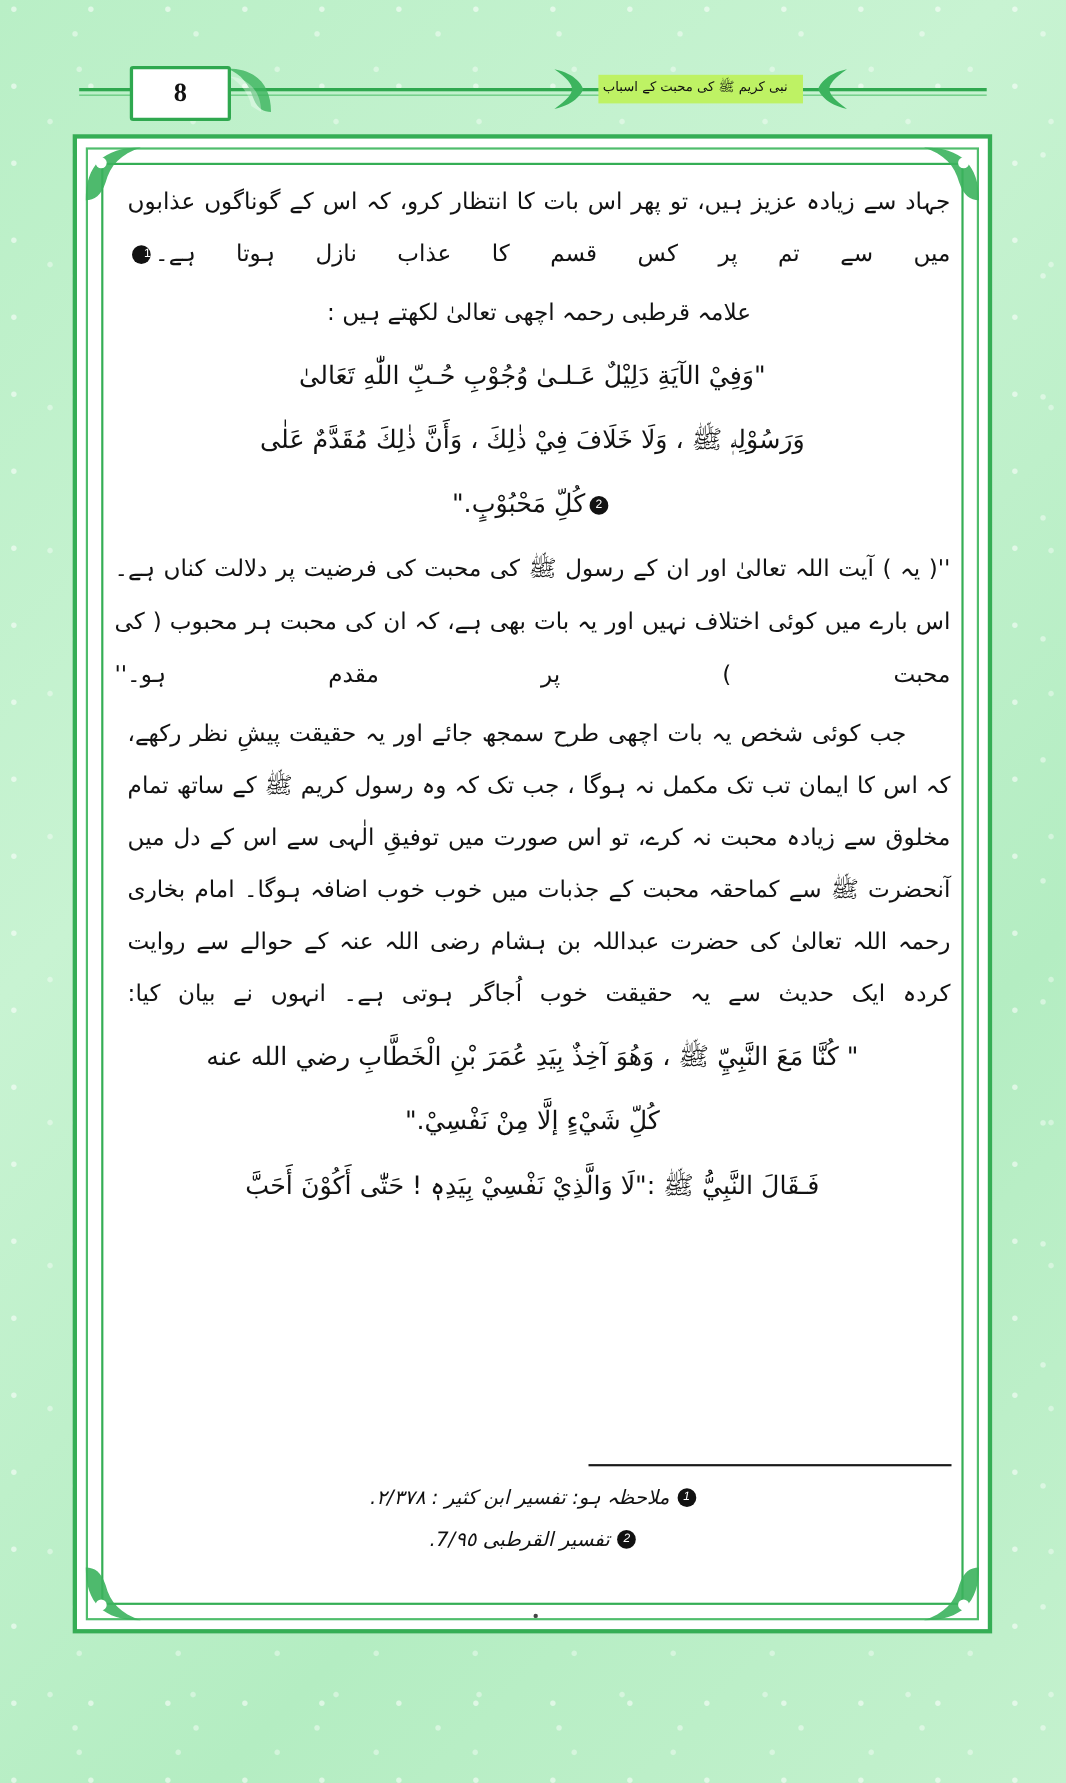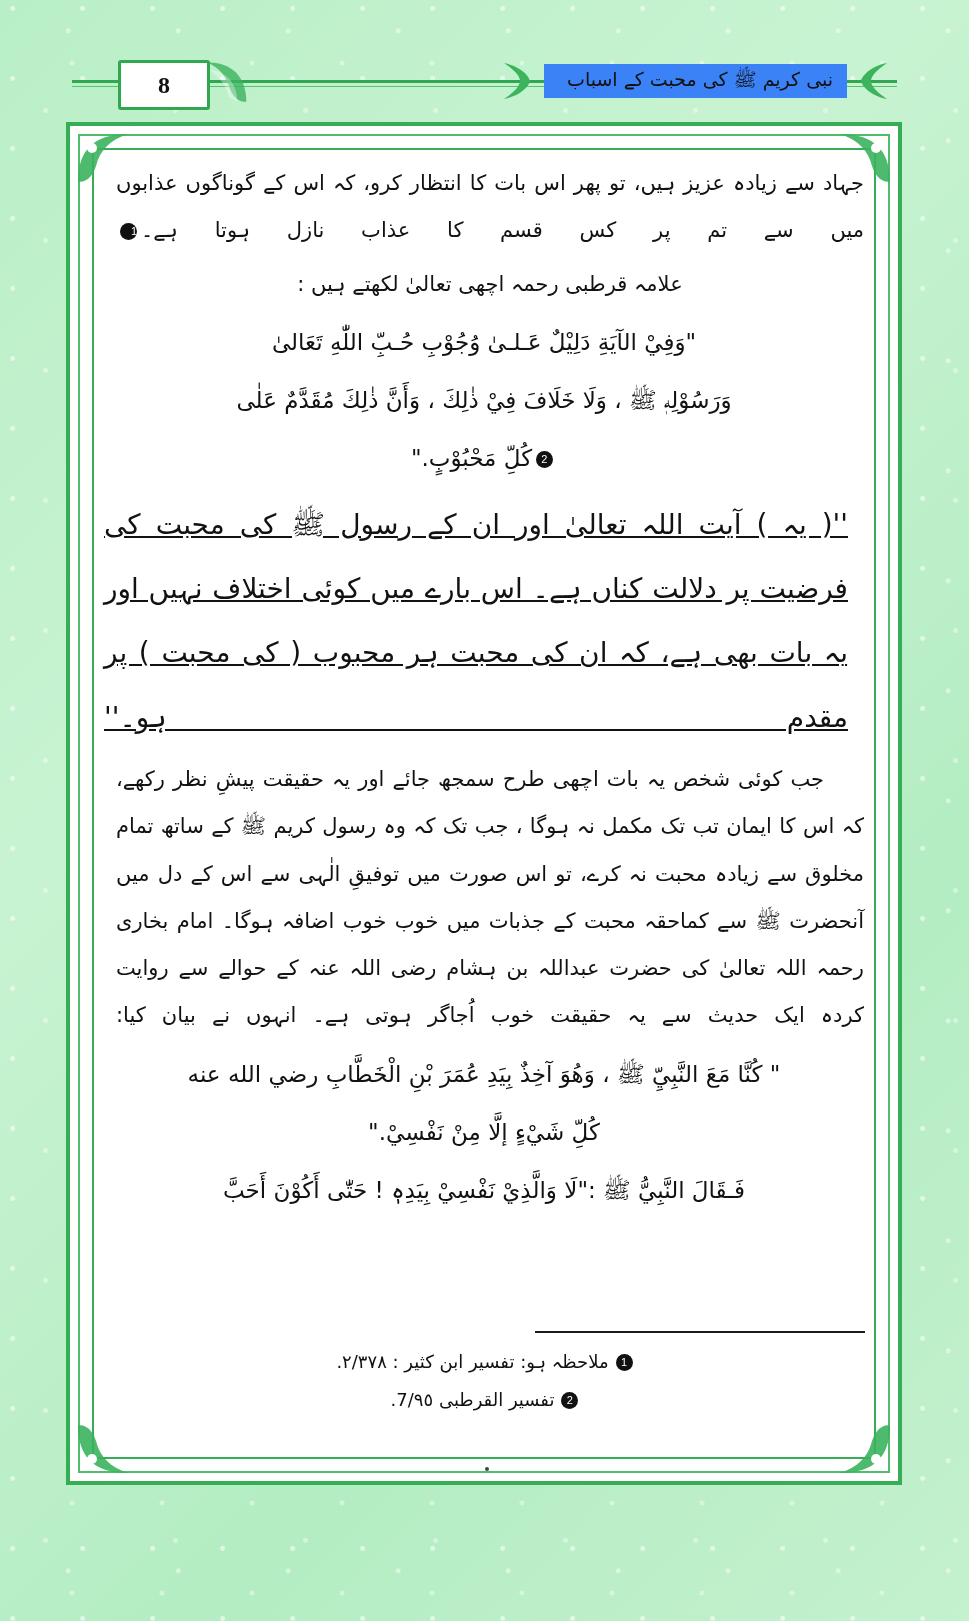--- a/index.html
+++ b/index.html
@@ -82,24 +82,24 @@
     position: absolute;
     top: 0px;
     left: 500px;
     height: 58px;
     display: flex;
     align-items: center;
     gap: 10px;
     direction: rtl;
   }
   .header-title {
-    background: #3b82f6;
-    padding: 4px 14px 7px 23px;
-    font-family: "DejaVu Sans", sans-serif;
-    font-size: 19px;
+    background: #bef264;
+    padding: 4px 14px 7px 4px;
+    font-family: "DejaVu Sans", sans-serif;
+    font-size: 12px;
     color: #111;
     white-space: nowrap;
     line-height: 1.2;
   }
   .title-orn {
     width: 34px;
     height: 40px;
     color: #3cb45e;
   }
 
@@ -172,26 +172,25 @@
     font-size: 23px;
     line-height: 2.1;
     text-align: center;
     text-align-last: center;
     margin: 10px 0 10px 0;
     letter-spacing: 0.5px;
   }
 
   .quote-ur {
     font-family: "DejaVu Sans", sans-serif;
-    font-size: 28px;
+    font-size: 21px;
     line-height: 2.3;
     text-align: justify;
     text-align-last: justify;
-    margin: 4px 16px 6px 0;
-    text-decoration: underline;
+    margin: 4px 0 6px 0;
   }
 
   .refmark {
     display: inline-block;
     width: 17px;
     height: 17px;
     line-height: 17px;
     border-radius: 50%;
     background: #111;
     color: #fff;
@@ -202,20 +201,21 @@
     margin: 0 4px;
   }
 
   
   .footnotes {
     position: absolute;
     left: 104px;
     right: 104px;
     bottom: 200px;
     direction: rtl;
+    font-style: italic;
   }
   .fn-rule {
     width: 330px;
     height: 2px;
     background: #1a1a1a;
     margin: 0 0 12px auto;
   }
   .fn-line {
     font-family: "DejaVu Sans", sans-serif;
     font-size: 18px;

